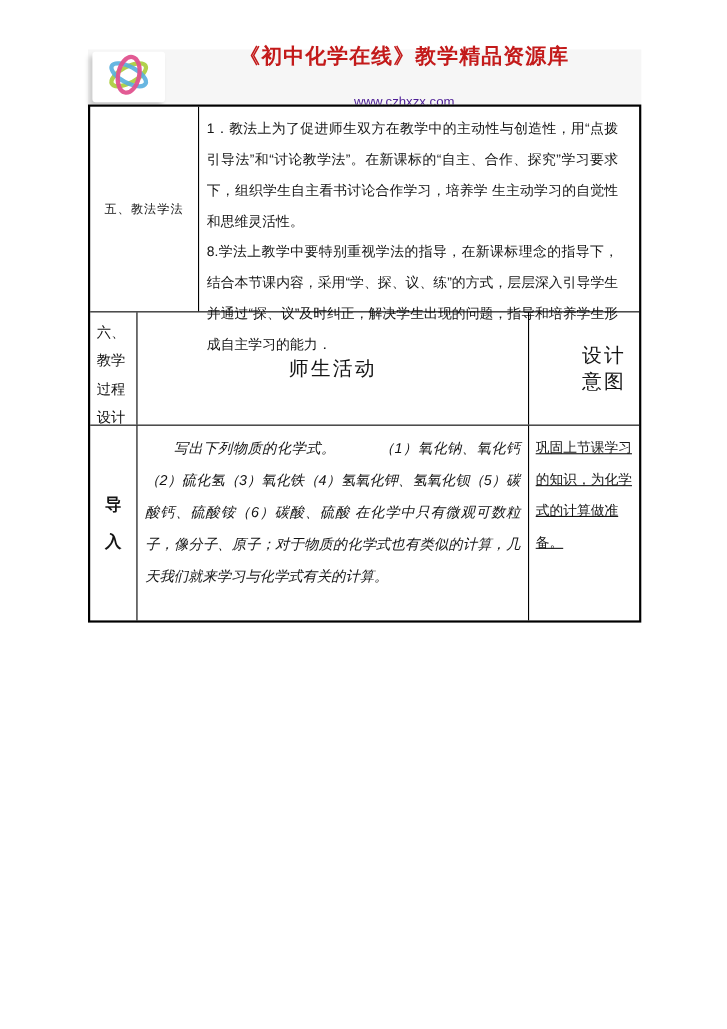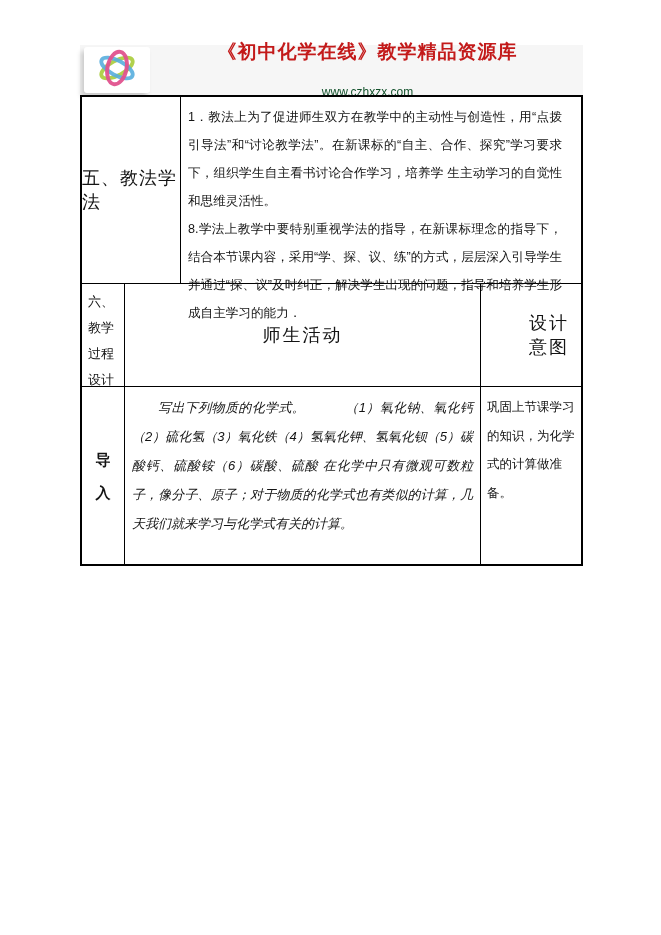--- a/index.html
+++ b/index.html
@@ -22,37 +22,37 @@
   }
   .header-text {
     position:absolute; left:78px; right:6px; top:0; height:100%;
     display:flex; flex-direction:column; align-items:center; justify-content:center;
   }
   .site-title {
     font-family:"Liberation Serif","DejaVu Serif",serif;
     font-weight:bold; font-size:19px; color:#c31a1a; letter-spacing:1px;
     line-height:24px; white-space:nowrap;
   }
-  .site-url { font-size:12px; color:#14532d; line-height:17px;margin-top:20px; }
+  .site-url { font-size:12px; color:#4c1d95; line-height:17px;margin-top:20px; }
 
   
   .doc-table {
     position:absolute; left:80px; top:95px; width:503px;
     border:2px solid #000; box-sizing:border-box; background:#fff;
   }
   .t-row { display:flex; box-sizing:border-box; }
   .t-row + .t-row { border-top:1px solid #000; }
   .t-cell { box-sizing:border-box; }
   .t-cell + .t-cell { border-left:1px solid #000; }
 
   
   .row-methods { height:186px; }
   .cell-methods-label {
     width:98px; display:flex; align-items:center; justify-content:center;
-    font-size:18px; letter-spacing:1px;
+    font-size:11px; letter-spacing:1px;
   }
   .cell-methods-content { flex:1; padding:6px 19px 0 7px; font-size:12.6px; line-height:28px; }
   .cell-methods-content p { margin:0; text-align:justify; }
 
   
   .row-process { height:103px; }
   .cell-vlabel { width:42px; font-size:13px; line-height:26px; padding:5px 0 0 6px; }
   .cell-vlabel div { white-space:nowrap; }
   .cell-mid { width:356px; }
   .cell-center { display:flex; align-items:center; justify-content:center; font-size:18px; letter-spacing:2px; }
@@ -63,21 +63,21 @@
   .cell-intro-label {
     width:42px; display:flex; flex-direction:column;
     align-items:center; justify-content:center;
     font-size:15px; font-weight:bold; line-height:33px;
   }
   .cell-intro-activity {
     width:356px; padding:6px 7px 16px 7px; font-size:13px; line-height:29px;
     font-style:italic;
   }
   .cell-intro-activity p { margin:0; text-indent:2em; text-align:justify; }
-  .cell-intro-intent { flex:1; padding:6px 6px 0 6px; font-size:12.5px; line-height:28.5px; }
+  .cell-intro-intent { flex:1; padding:6px 6px 0 6px; font-size:12.5px; line-height:28.5px;text-decoration:underline; }
   .cell-intro-intent p { margin:0; }
 </style>
 </head>
 <body>
 
 <div class="page">
 
   <div class="header-band">
     <div class="logo-card">
       <span>

